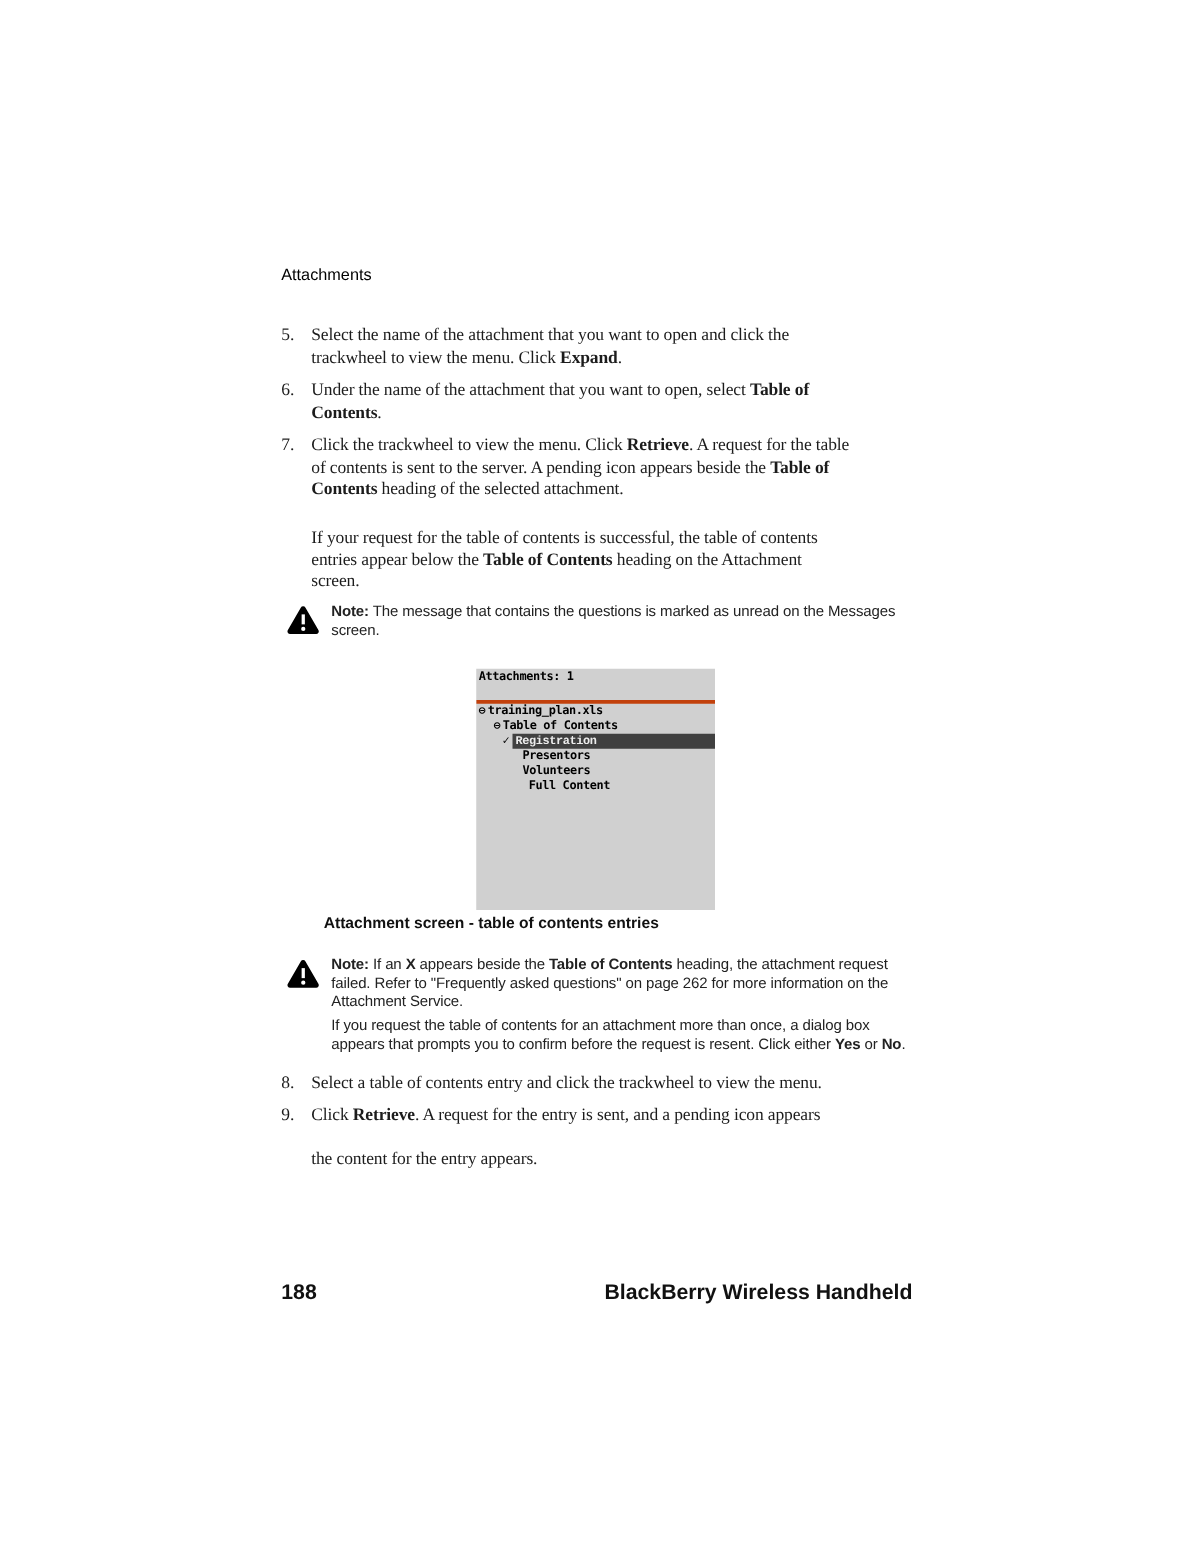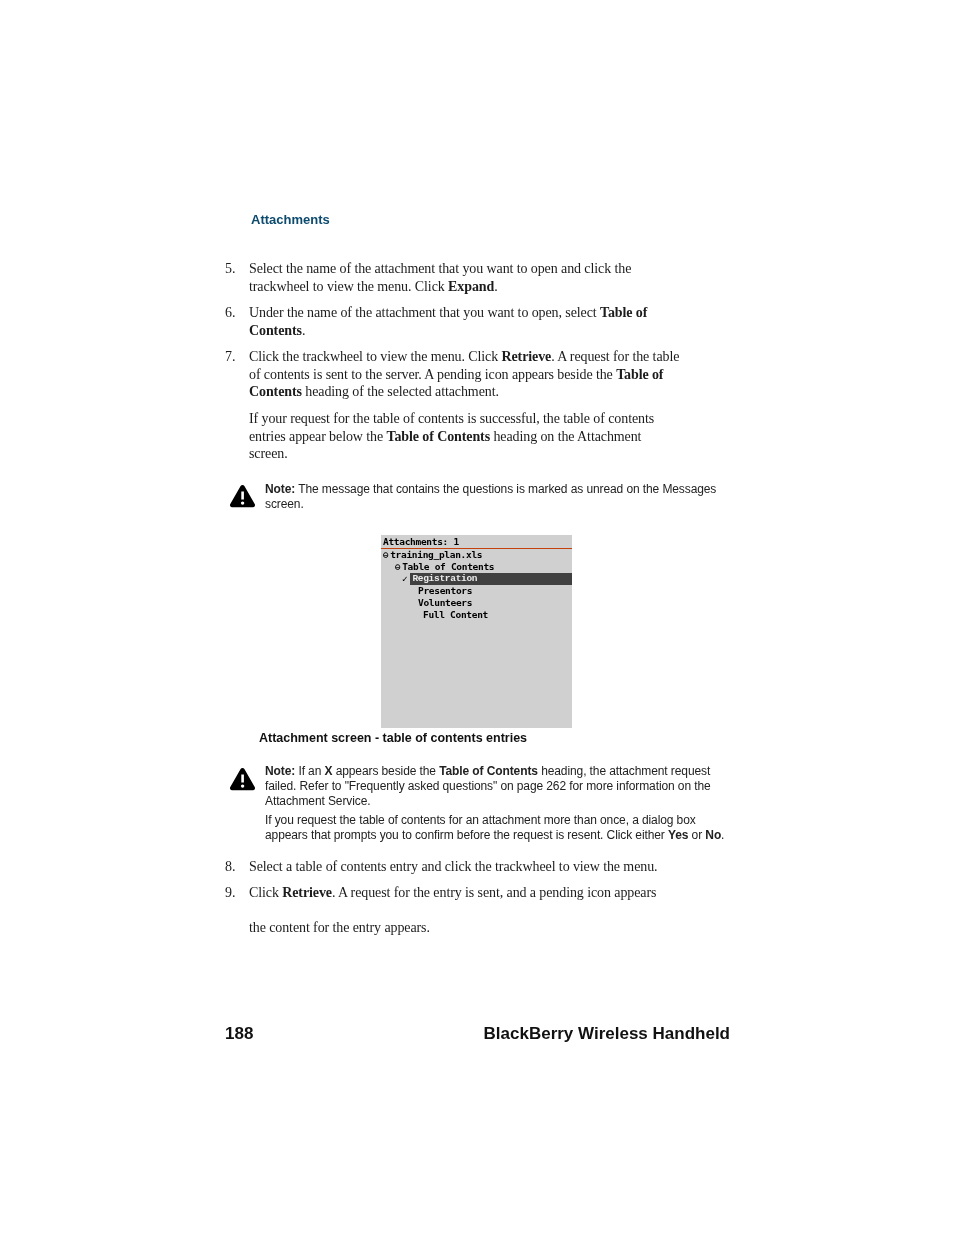--- a/index.html
+++ b/index.html
@@ -5,22 +5,22 @@
   * { margin:0; padding:0; box-sizing:border-box; }
   html,body { background:#ffffff; }
   .page {
     position:relative; width:954px; height:1235px; background:#ffffff;
     font-family:"Liberation Serif", serif; color:#1c1c1c; overflow:hidden;
   }
   .abs { position:absolute; }
   .b { font-weight:bold; }
 
   .h-section {
-    font-family:"Liberation Sans", sans-serif; font-weight:bold;
-    font-size:13px; color:#0c4a6e; letter-spacing:0;margin-left:26px;
+    font-family:"Liberation Sans", sans-serif; font-weight:normal;
+    font-size:13px; color:#000000; letter-spacing:0;
   }
 
   .body-text {
     font-size:14px; line-height:17.6px; letter-spacing:-0.1px;
     white-space:nowrap; color:#1c1c1c;
   }
   .step { display:flex; }
   .step-num { width:24px; flex:0 0 24px; }
 
   .note-text {
@@ -29,22 +29,22 @@
   }
   .warn-icon { width:27px; height:25px; display:block; }
 
   
   .screen {
     width:191px; height:193px; background:#d0d0d0; color:#000;
     font-family:"DejaVu Sans Mono", monospace; font-weight:bold;
     font-size:9.5px; letter-spacing:-0.3px; overflow:hidden;
   }
   .scr-title {
-    height:14px; line-height:13px; padding-left:2px;
-    border-bottom:1px solid #c2410c; white-space:nowrap;
+    height:28px; line-height:13px; padding-left:2px;
+    border-bottom:3px solid #c2410c; white-space:nowrap;
   }
   .scr-row { height:12px; line-height:12px; white-space:nowrap; display:flex; align-items:center; }
   .scr-icon { display:inline-block; margin-right:2px; font-size:9px; }
   .ind-0 { padding-left:2px; }
   .ind-1 { padding-left:14px; }
   .ind-2 { padding-left:21px; }
   .ind-3 { padding-left:37px; }
   .ind-4 { padding-left:42px; }
   .hl { background:#404040; color:#ececec; flex:1; padding-left:2px;font-family:Liberation Mono, monospace; }
   .check { margin-right:3px; }
@@ -76,21 +76,21 @@
   <div class="abs step body-text" style="left:225px; top:304px;">
     <span class="step-num">6.</span>
     <span><span>Under the name of the attachment that you want to open, select </span><span class="b">Table of</span><br><span class="b">Contents</span><span>.</span></span>
   </div>
 
   <div class="abs step body-text" style="left:225px; top:348px;">
     <span class="step-num">7.</span>
     <span><span>Click the trackwheel to view the menu. Click </span><span class="b">Retrieve</span><span>. A request for the table</span><br><span>of contents is sent to the server. A pending icon appears beside the </span><span class="b">Table of</span><br><span class="b">Contents</span><span> heading of the selected attachment.</span></span>
   </div>
 
-  <div class="abs body-text" style="left:249px; top:410px;"><span>If your request for the table of contents is successful, the table of contents</span><br><span>entries appear below the </span><span class="b">Table of Contents</span><span> heading on the Attachment</span><br><span>screen.</span></div>
+  <div class="abs body-text" style="left:249px; top:422px;"><span>If your request for the table of contents is successful, the table of contents</span><br><span>entries appear below the </span><span class="b">Table of Contents</span><span> heading on the Attachment</span><br><span>screen.</span></div>
 
   <div class="abs" style="left:229px; top:484px;">
     <svg class="warn-icon" viewBox="0 0 27 25">
       <path d="M11.6 2.1 L1.3 20.0 a2.1 2.1 0 0 0 1.8 3.2 h20.8 a2.1 2.1 0 0 0 1.8 -3.2 L15.4 2.1 a2.2 2.2 0 0 0 -3.8 0 Z" fill="#000"></path>
       <rect x="12.3" y="7.5" width="2.6" height="8" fill="#fff"></rect>
       <circle cx="13.6" cy="19.1" r="1.7" fill="#fff"></circle>
     </svg>
   </div>
   <div class="abs note-text" style="left:265px; top:482px;"><span class="b">Note:</span><span> The message that contains the questions is marked as unread on the Messages</span><br><span>screen.</span></div>
 

